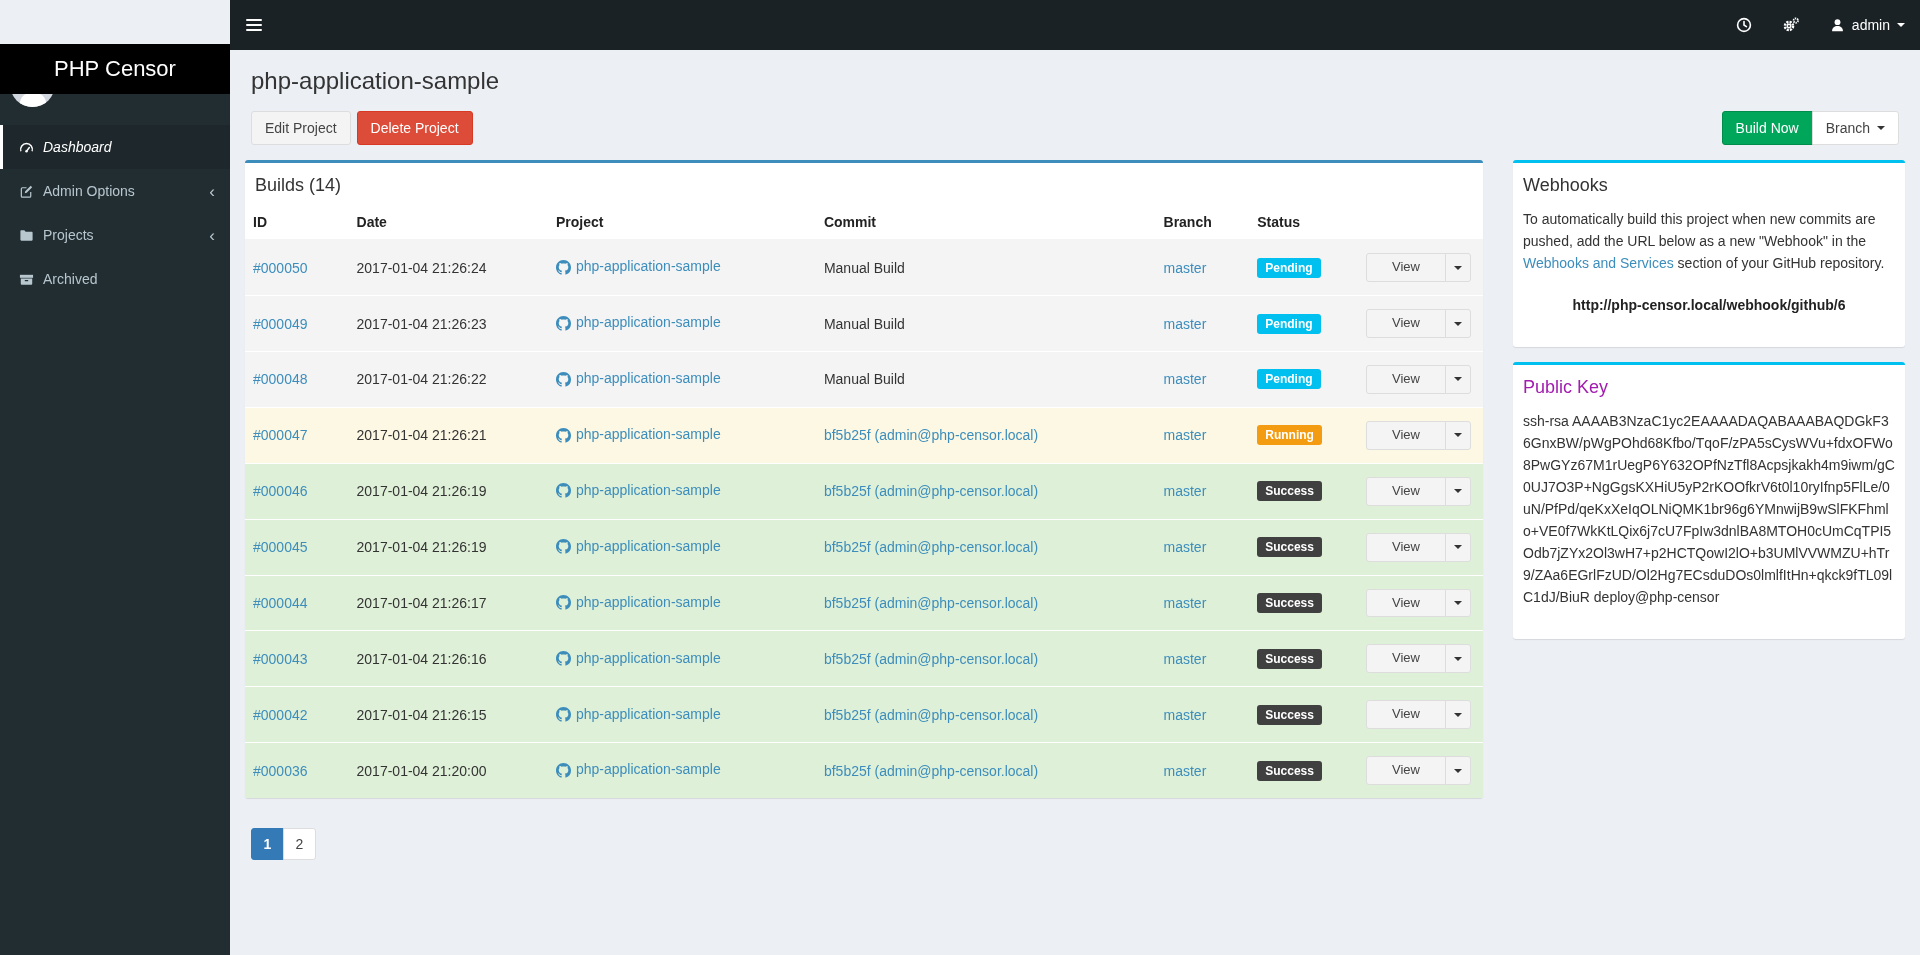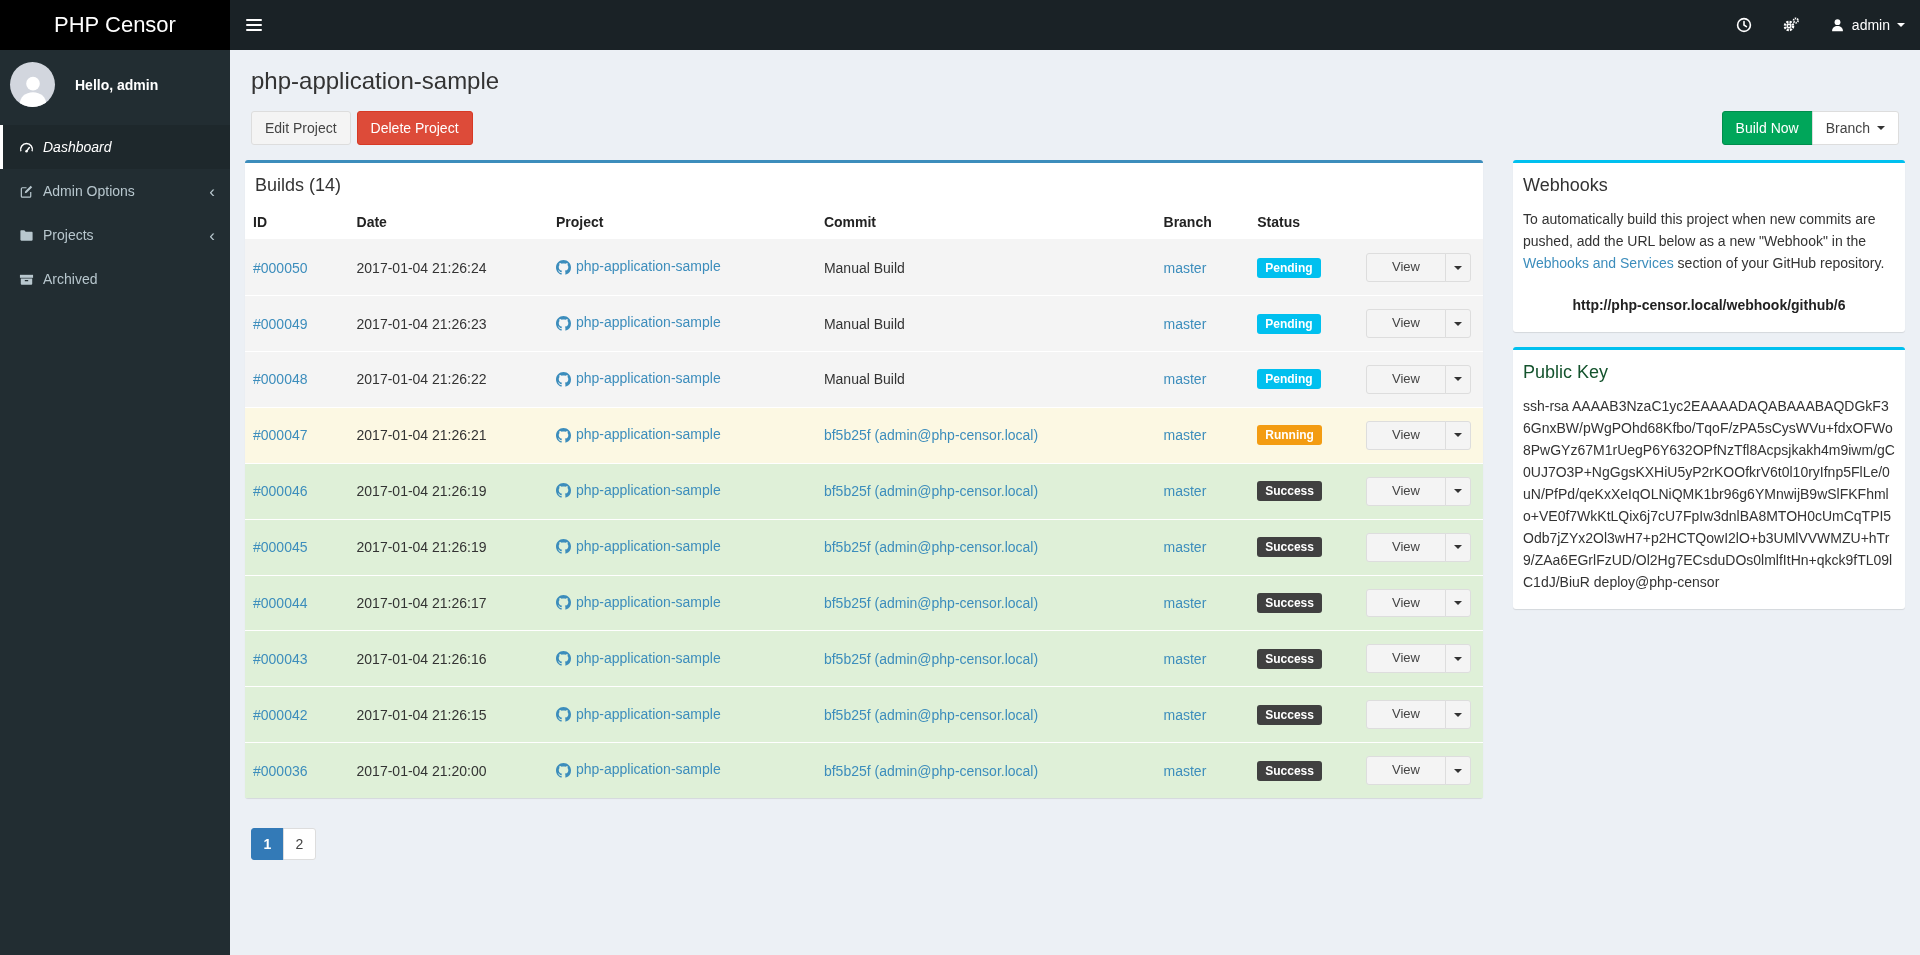--- a/index.html
+++ b/index.html
@@ -9,21 +9,21 @@
     font-size: 14px;
     color: #333;
     background: #ecf0f5;
   }
   a { text-decoration: none; color: #3c8dbc; }
 
   
   .main-header { position: absolute; top: 0; left: 0; right: 0; height: 50px; z-index: 10; }
   .logo {
     float: left; width: 230px; height: 50px; background: #000;
-    color: #fff; font-size: 22px; line-height: 50px; text-align: center;
+    color: #fff; font-size: 22px; line-height: 50px; text-align: center; margin-top: 44px;
   }
   .navbar { margin-left: 230px; height: 50px; background: #1a2226; display: flex; align-items: stretch; text-align: right; }
   .hamburger { display: flex; flex-direction: column; justify-content: center; gap: 3px; padding: 0 16px; cursor: pointer; }
   .hamburger span { display: block; width: 16px; height: 2px; background: #fff; border-radius: 1px; }
   .nav-right { margin-left: auto; display: flex; align-items: stretch; }
   .nav-link { display: flex; align-items: center; gap: 7px; padding: 0 15px; color: #fff; font-size: 14px; cursor: pointer; }
   .caret { display: inline-block; width: 0; height: 0; border-left: 4px solid transparent; border-right: 4px solid transparent; border-top: 4px solid #fff; }
   .caret.dark { border-top-color: #333; }
 
   
@@ -59,21 +59,21 @@
   .btn-group .btn:last-child  { border-radius: 0 3px 3px 0; margin-left: -1px; }
 
   .columns { display: flex; align-items: flex-start; }
   .col-main { width: 1238px; }
   .col-side { width: 392px; margin-left: 30px; }
 
   .box { background: #fff; border-radius: 3px; box-shadow: 0 1px 1px rgba(0,0,0,.1); }
   .box-primary { border-top: 3px solid #3c8dbc; }
   .box-info    { border-top: 3px solid #00c0ef; }
   .box-header  { padding: 12px 10px 10px 10px; font-size: 18px; color: #333; }
-  .box-header.link-color { color: #14532d; }
+  .box-header.link-color { color: #a21caf; }
 
   
   table.builds { width: 100%; border-collapse: collapse; }
   table.builds th {
     text-align: left; font-weight: bold; color: #222;
     padding: 8px 8px 9px 8px; border-bottom: 1px solid #f4f4f4; font-size: 14px;
   }
   table.builds td { padding: 13px 8px; border-top: 1px solid #fff; font-size: 14px; vertical-align: middle; }
   table.builds .c-id { width: 105px; }
   table.builds .c-date { width: 205px; }
@@ -104,21 +104,21 @@
   .page-btn {
     min-width: 33px; height: 32px; line-height: 30px; text-align: center;
     background: #fff; border: 1px solid #ddd; color: #444; font-size: 14px; cursor: pointer;
   }
   .page-btn:first-child { border-radius: 3px 0 0 3px; }
   .page-btn:last-child { border-radius: 0 3px 3px 0; margin-left: -1px; }
   .page-btn.active { background: #337ab7; border-color: #337ab7; color: #fff; font-weight: bold; }
 
   
   .side-box { margin-bottom: 15px; }
-  .side-body { padding: 2px 10px 16px 10px; font-size: 14px; line-height: 22px; color: #333; }
+  .side-body { padding: 2px 10px 31px 10px; font-size: 14px; line-height: 22px; color: #333; }
   .webhook-url { display: block; margin-top: 20px; font-weight: bold; color: #222; text-align: center; }
   .public-key-text { word-break: break-all; line-height: 22px; }
 
   svg { display: block; }
 </style>
 </head>
 <body>
 
 <header class="main-header">
   <div class="logo">PHP Censor</div>

